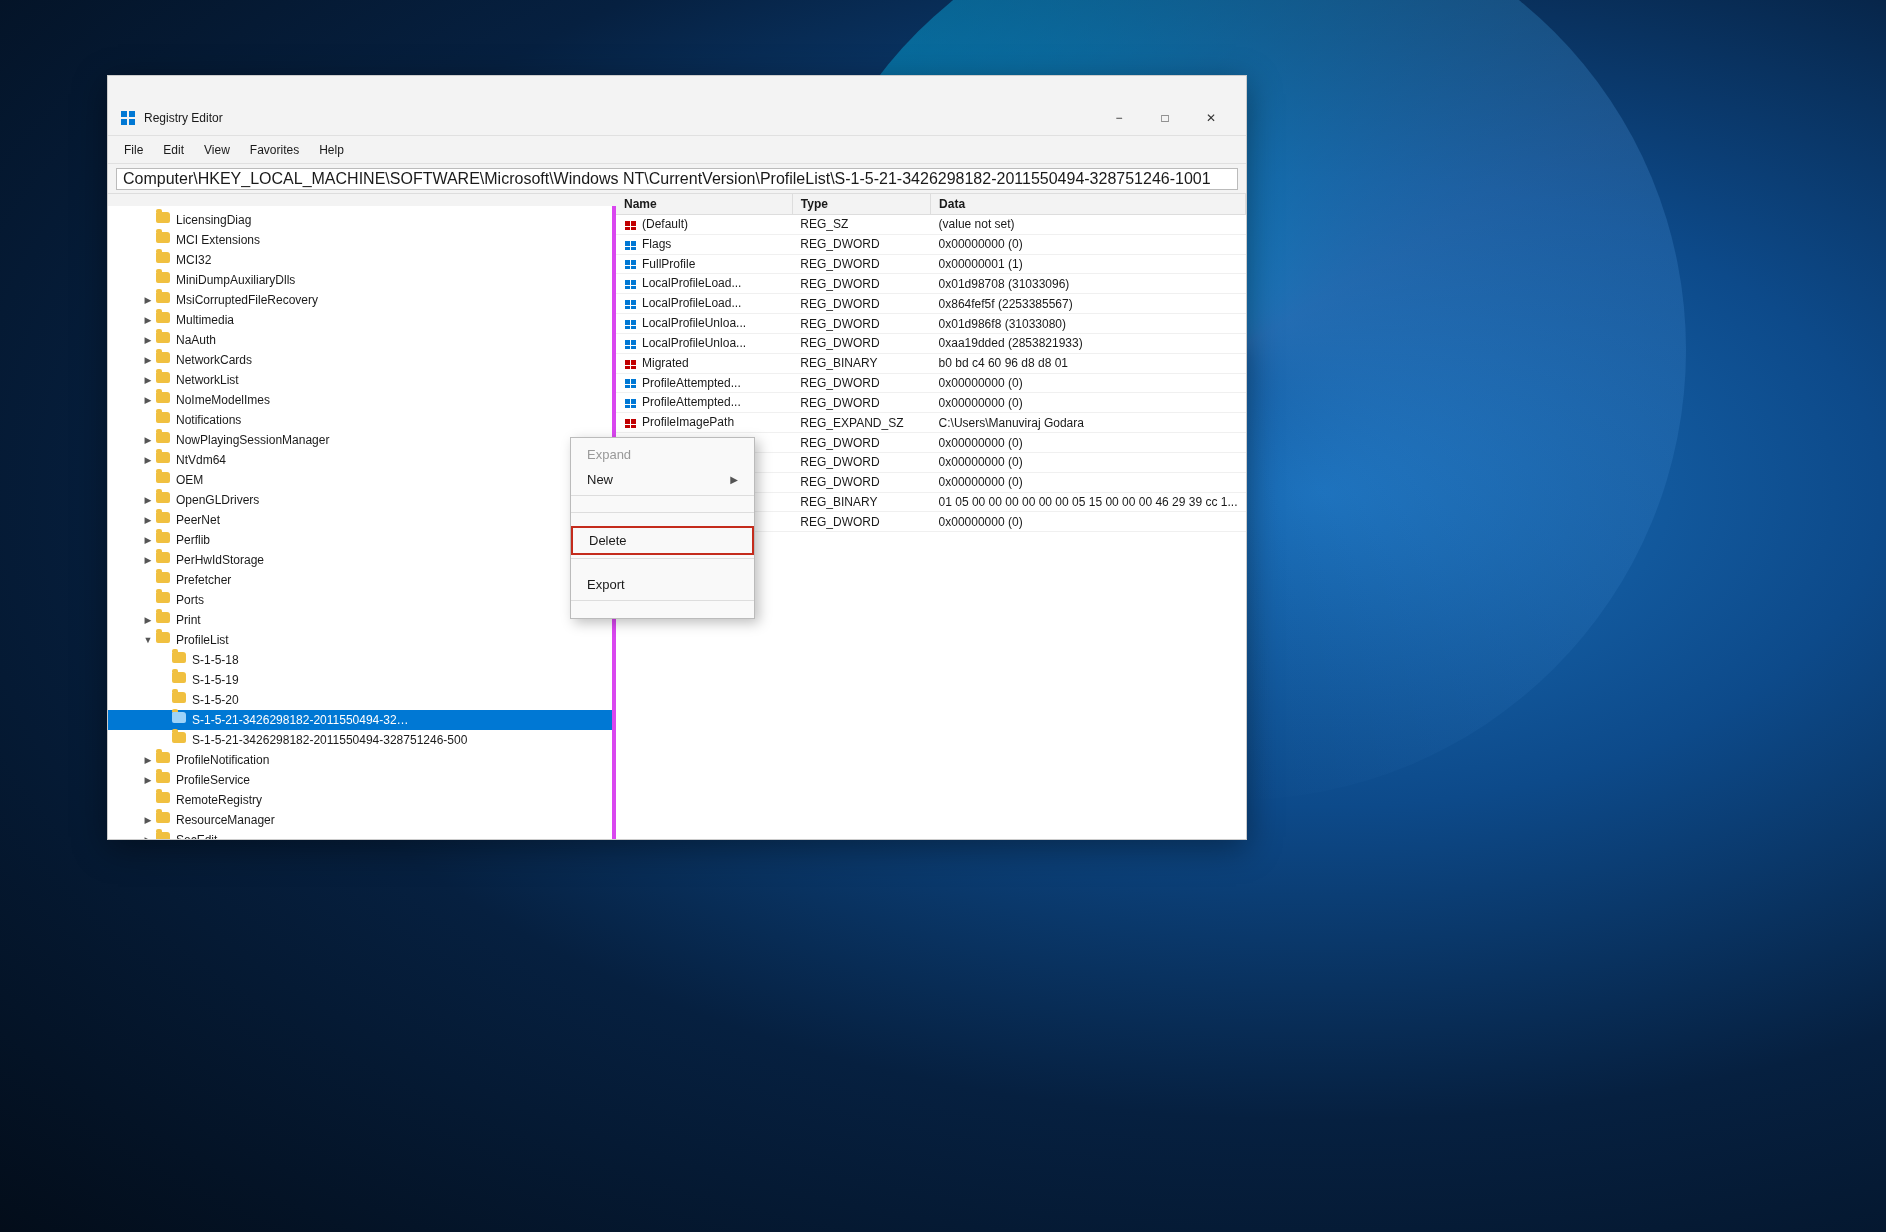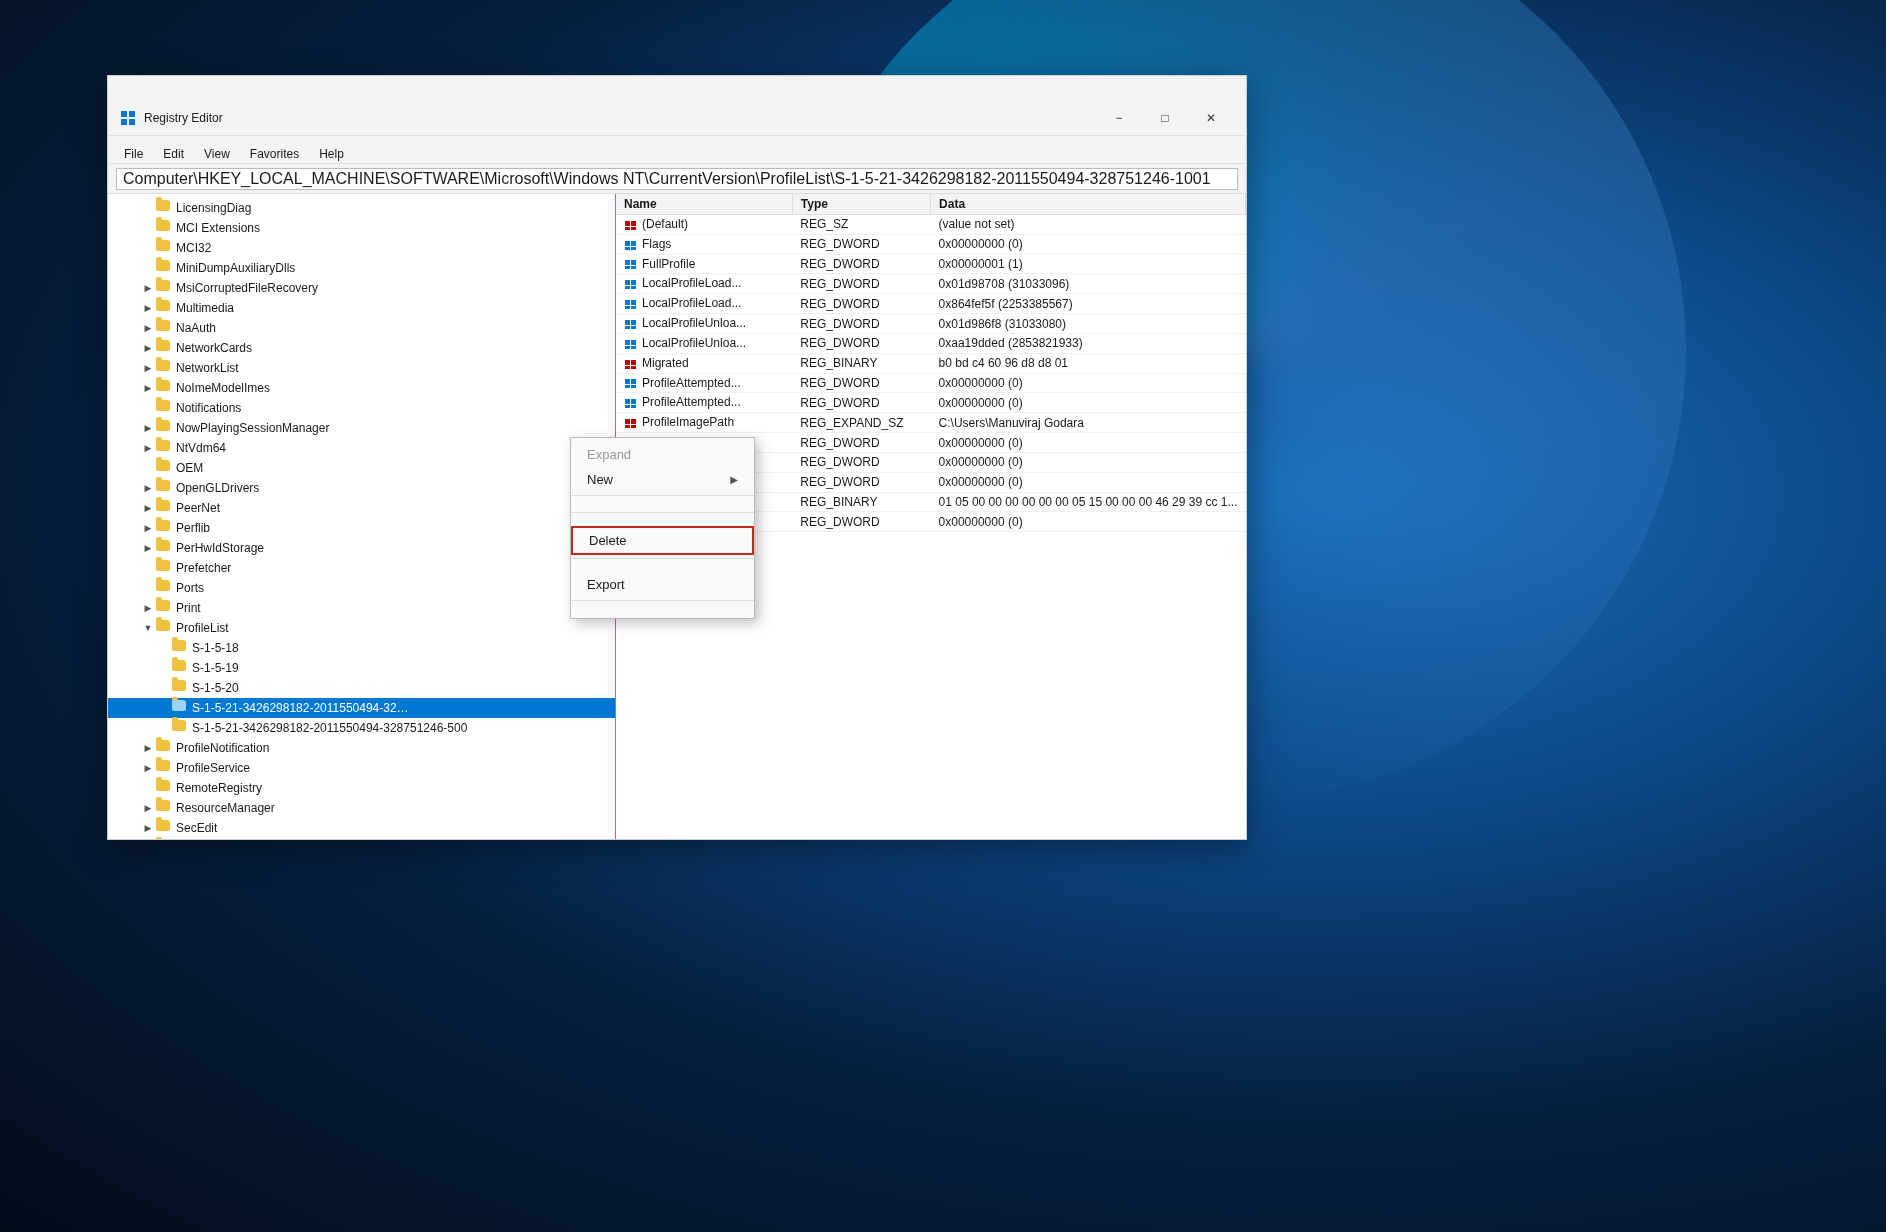--- a/index.html
+++ b/index.html
@@ -74,21 +74,21 @@
       color: #333;
       border: none;
       background: transparent;
     }
 
     
     .menu-bar {
       height: 28px;
       background: #f3f3f3;
       display: flex;
-      align-items: flex-end;
+      align-items: center;
       padding: 0 8px;
       border-bottom: 1px solid #e0e0e0;
       flex-shrink: 0;
       gap: 4px;
     }
     .menu-item {
       padding: 2px 8px;
       font-size: 12px;
       color: #1a1a1a;
       cursor: pointer;
@@ -120,25 +120,26 @@
     .main-content {
       flex: 1;
       display: flex;
       overflow: hidden;
     }
 
     
     .tree-panel {
       width: 508px;
       background: white;
-      border-right: 1px solid #d946ef;
+      border-right: 4px solid #d946ef;
       overflow-y: auto;
       overflow-x: hidden;
       padding: 4px 0;
       flex-shrink: 0;
+      margin-top: 12px;
     }
     .tree-item {
       display: flex;
       align-items: center;
       height: 20px;
       font-size: 12px;
       color: #1a1a1a;
       padding-right: 8px;
       cursor: pointer;
       white-space: nowrap;

